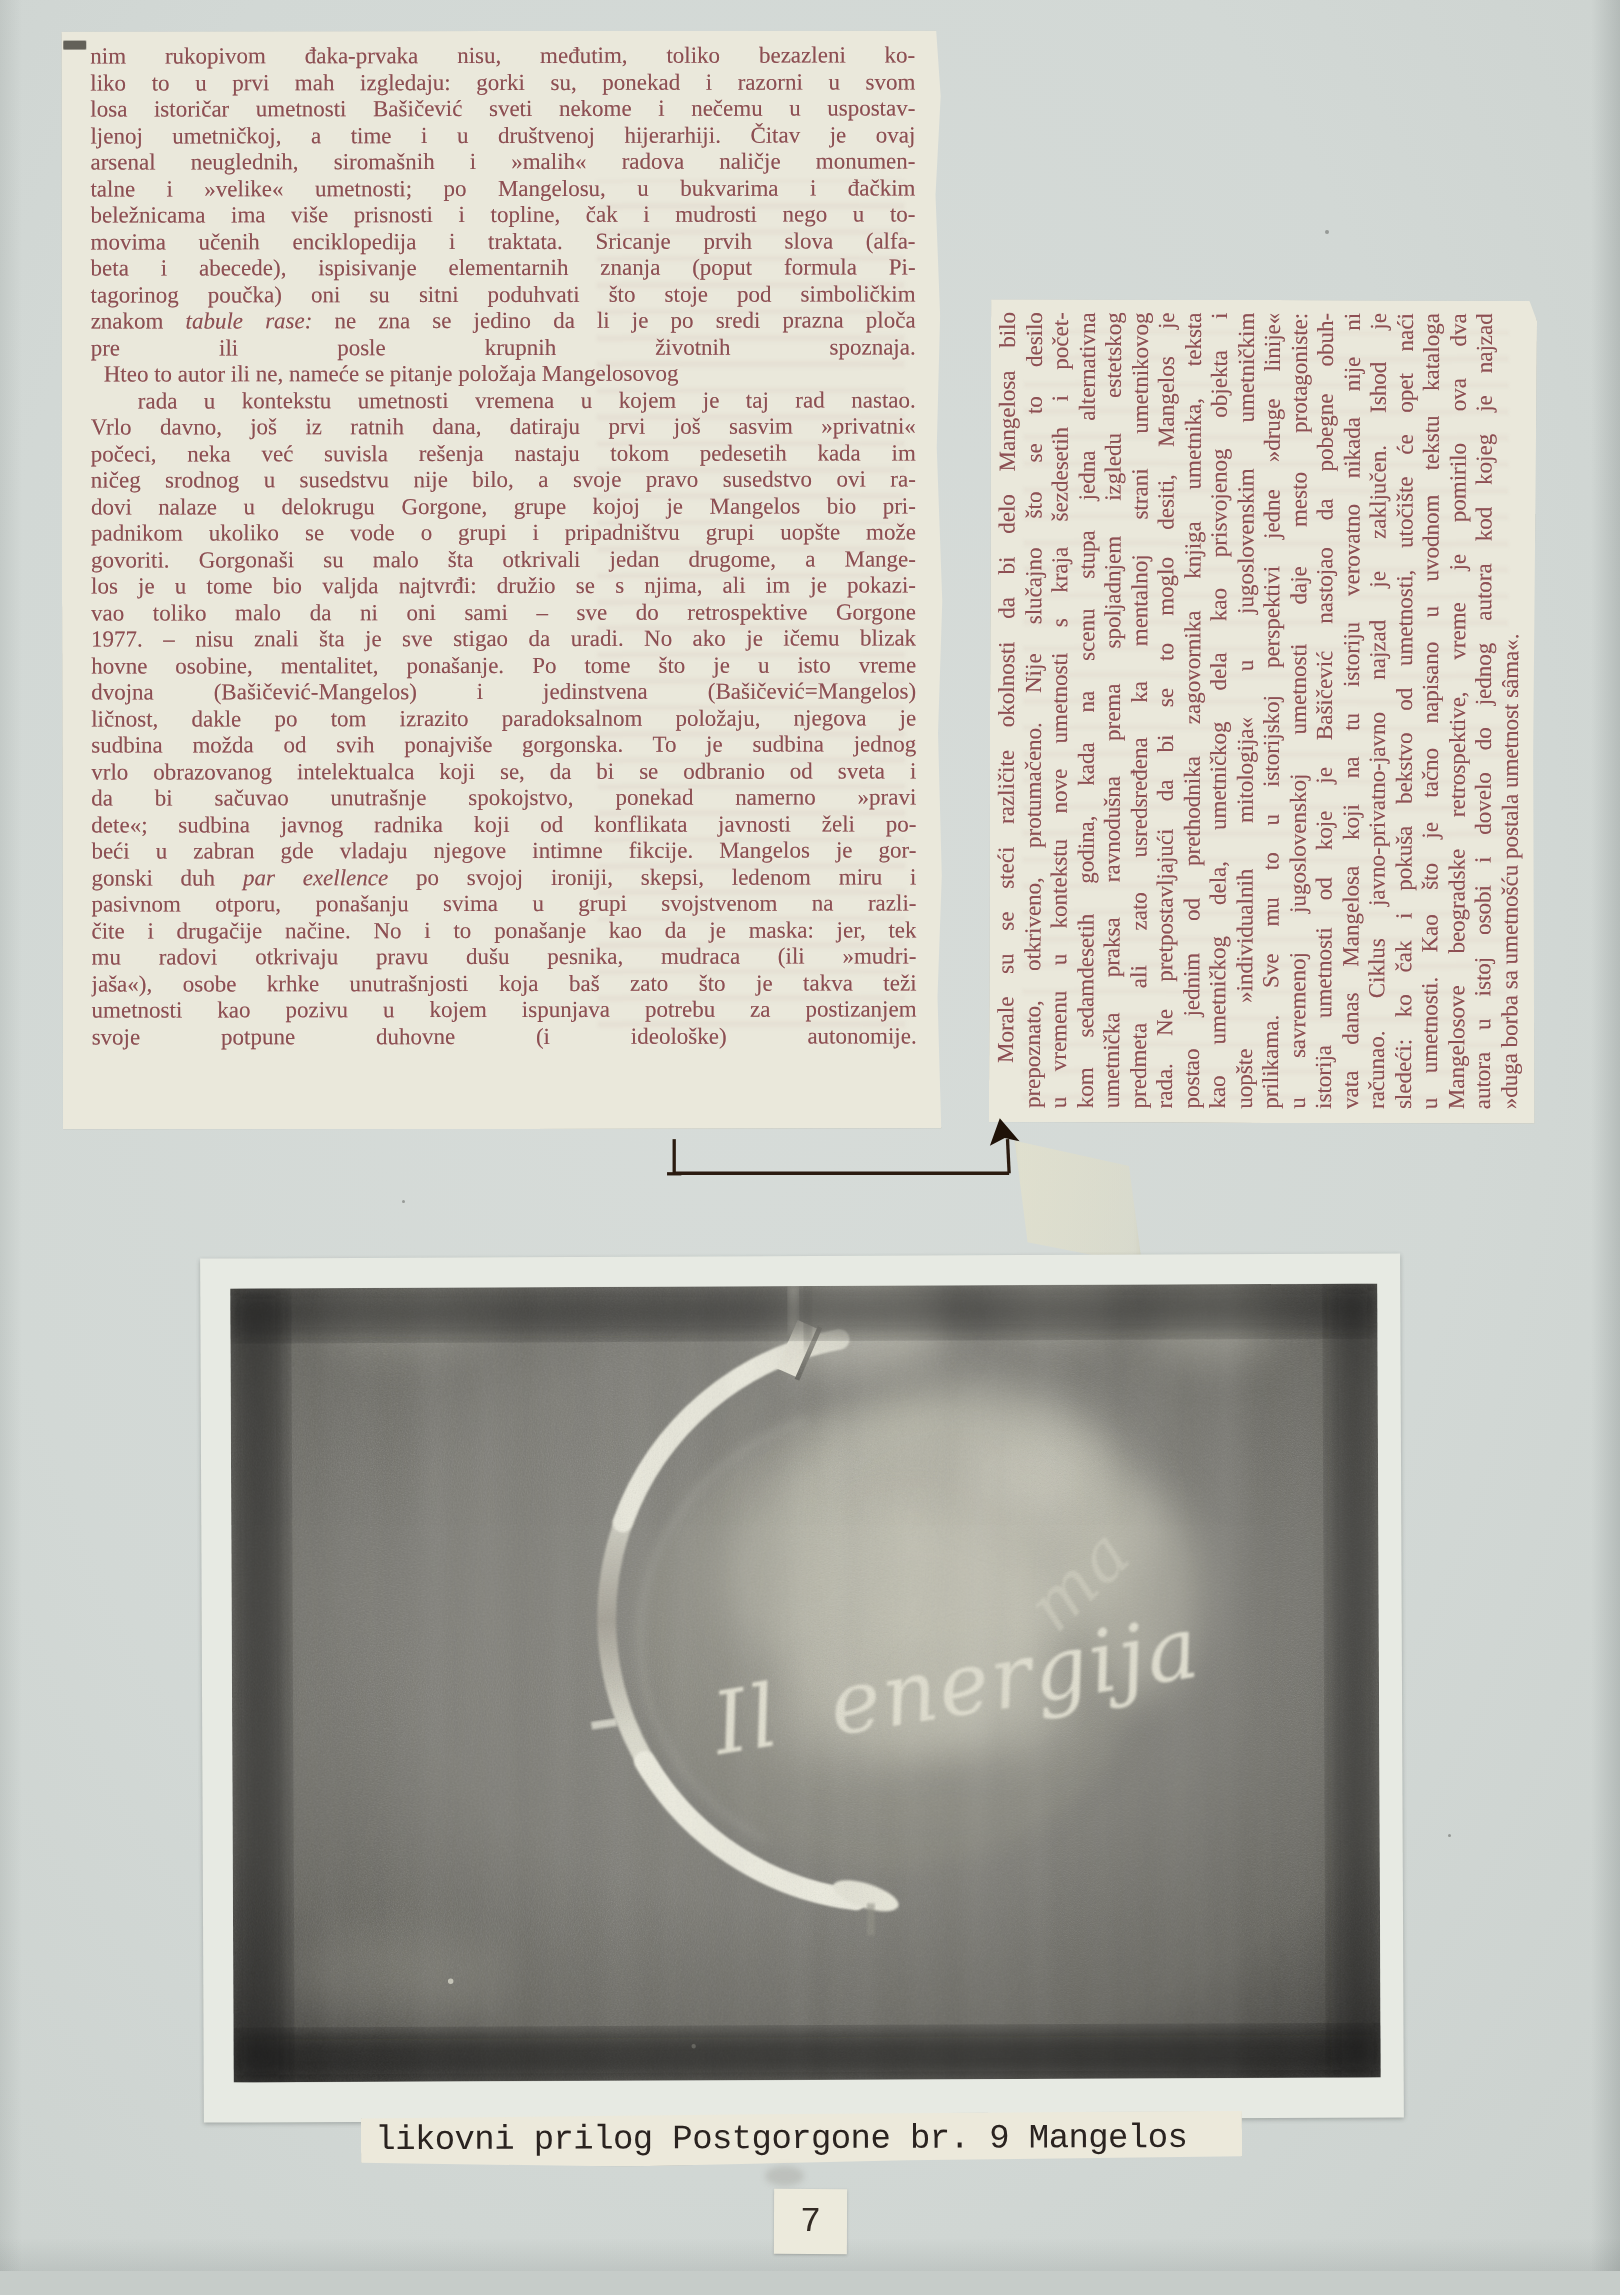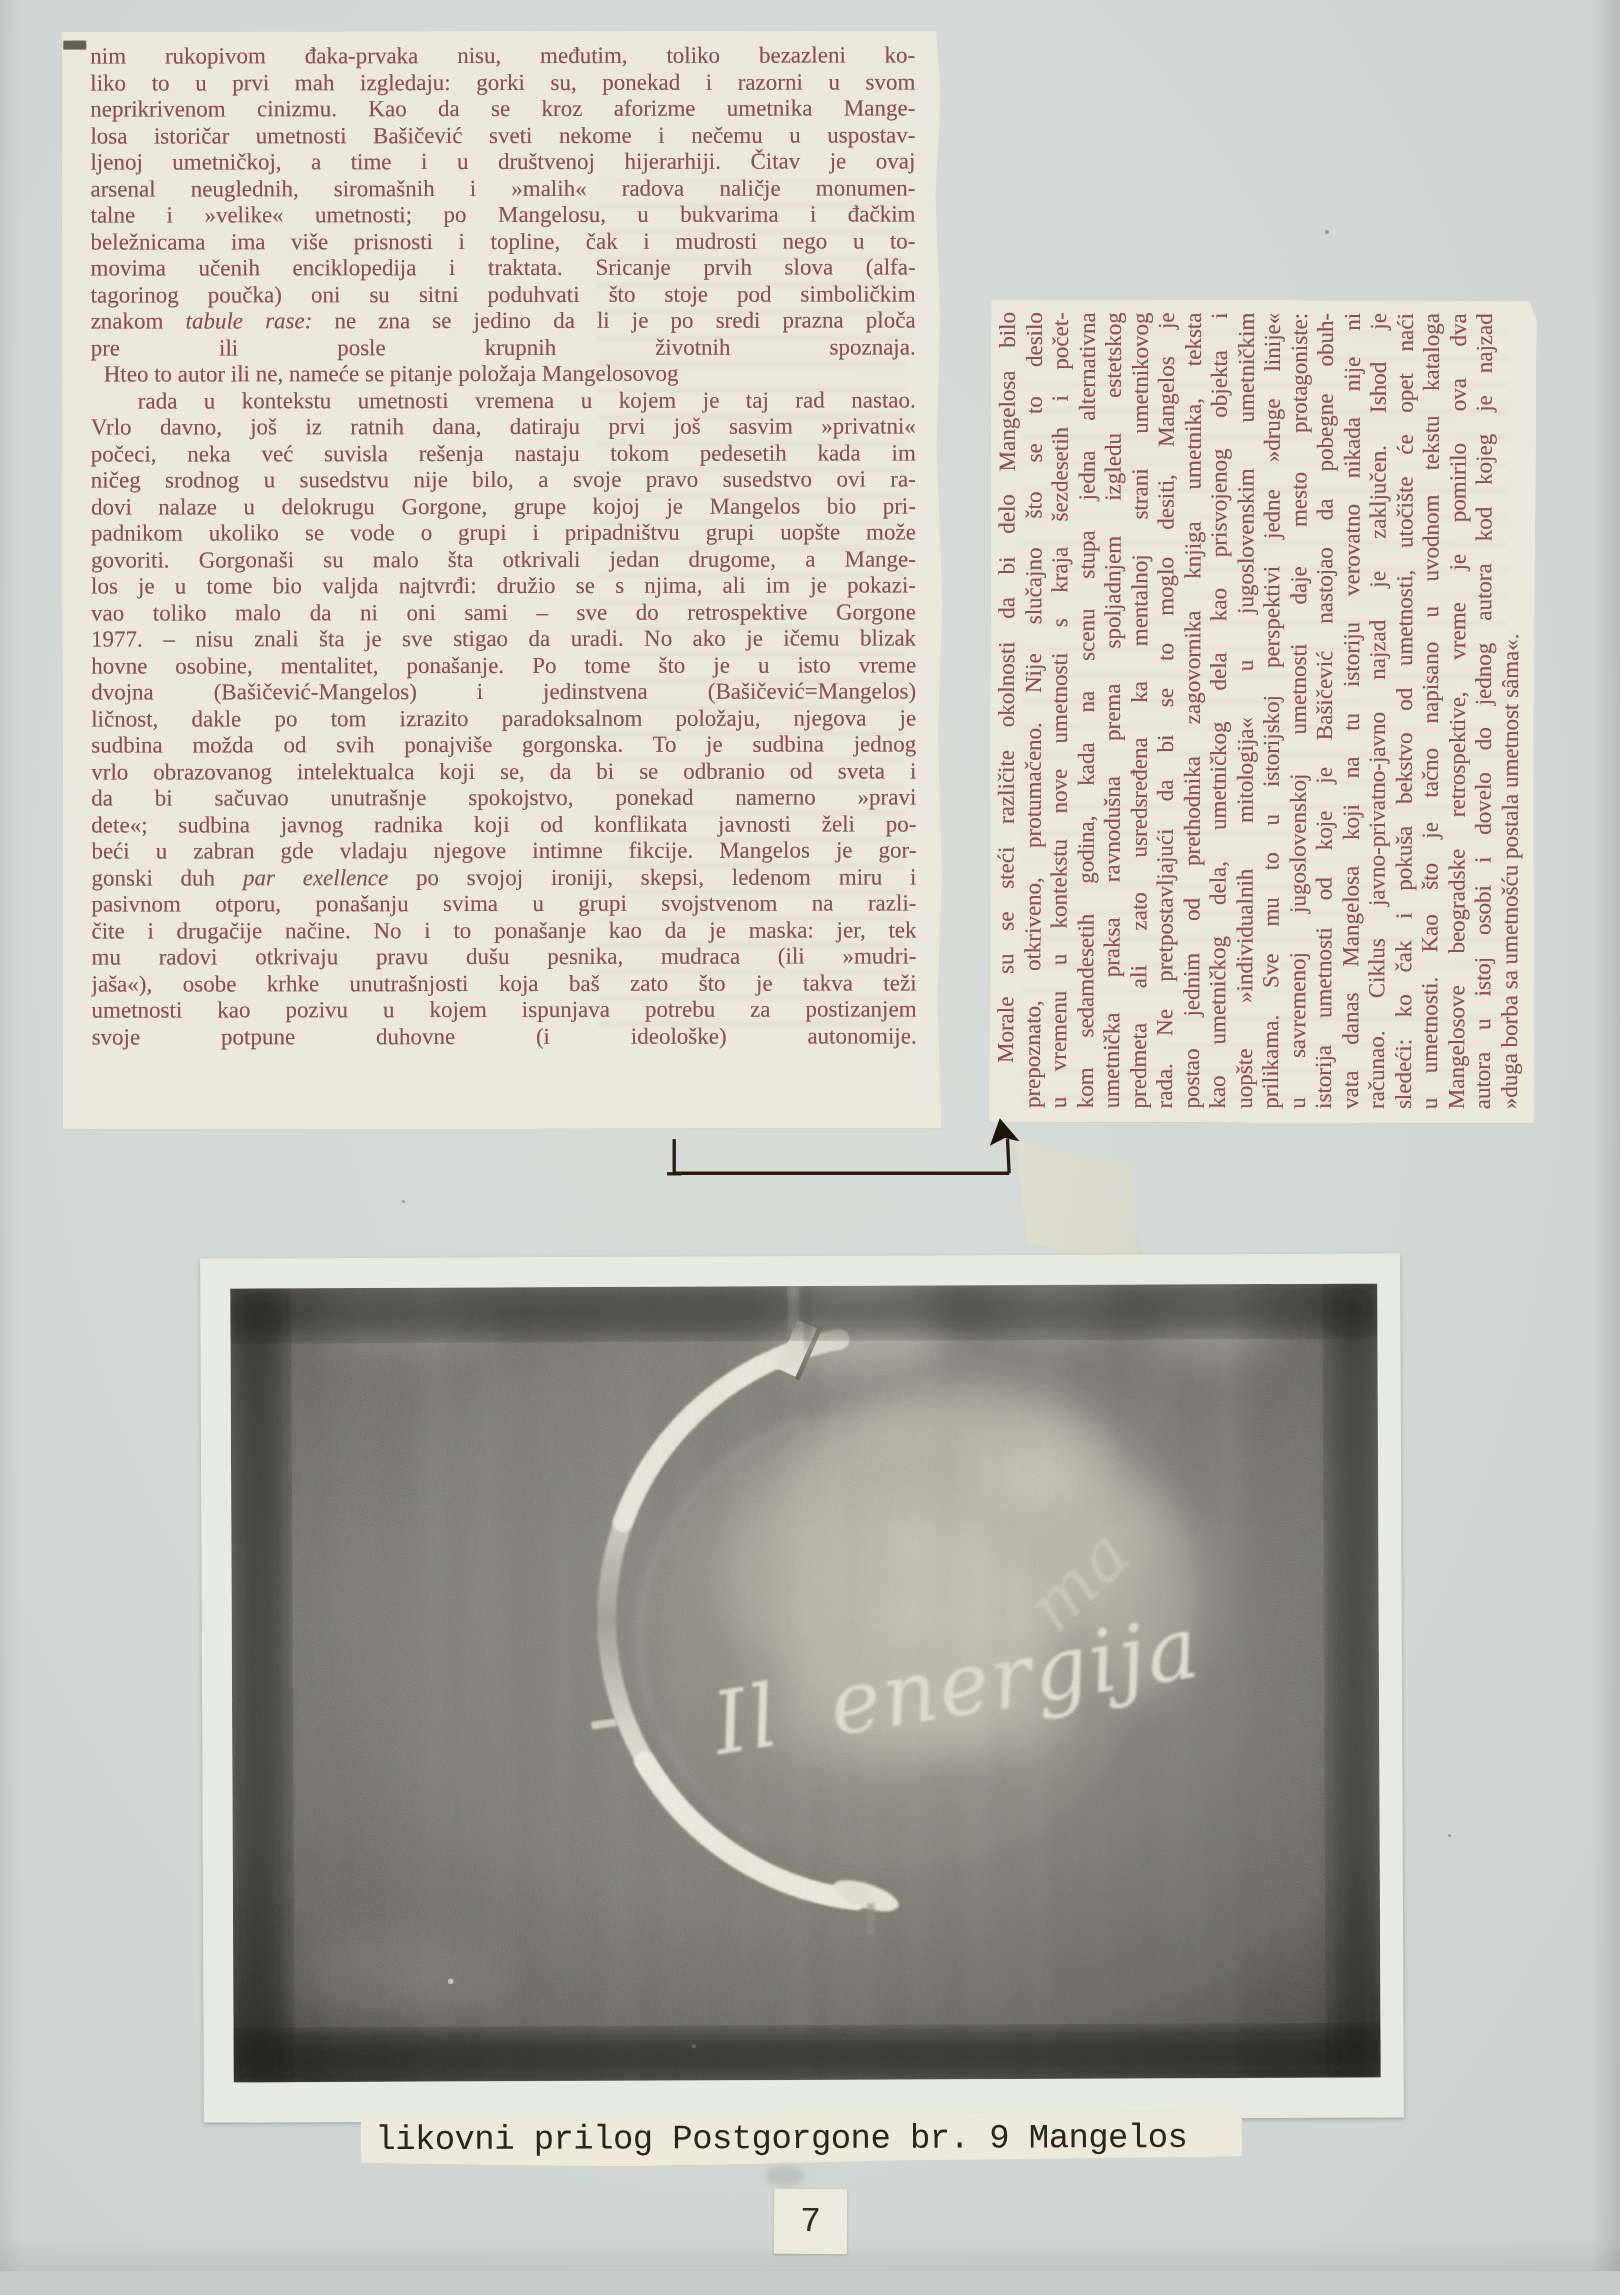--- a/index.html
+++ b/index.html
@@ -65,27 +65,27 @@
 <body>
 
 <div id="page">
 
   <div id="clip-left" class="paper">
     <div class="corner-mark"></div>
     <div class="bleed" id="bleed-left"></div>
     <div class="lines" id="left-lines">
         <div class="ln">nim rukopivom đaka-prvaka nisu, međutim, toliko bezazleni ko-</div>
         <div class="ln">liko to u prvi mah izgledaju: gorki su, ponekad i razorni u svom</div>
-        <div class="ln">neprikrivenom cinizmu. Kao da se kroz aforizme umetnika Mange-</div>
         <div class="ln">losa istoričar umetnosti Bašičević sveti nekome i nečemu u uspostav-</div>
         <div class="ln">ljenoj umetničkoj, a time i u društvenoj hijerarhiji. Čitav je ovaj</div>
         <div class="ln">arsenal neuglednih, siromašnih i »malih« radova naličje monumen-</div>
         <div class="ln">talne i »velike« umetnosti; po Mangelosu, u bukvarima i đačkim</div>
         <div class="ln">beležnicama ima više prisnosti i topline, čak i mudrosti nego u to-</div>
         <div class="ln">movima učenih enciklopedija i traktata. Sricanje prvih slova (alfa-</div>
+        <div class="ln">beta i abecede), ispisivanje elementarnih znanja (poput formula Pi-</div>
         <div class="ln">tagorinog poučka) oni su sitni poduhvati što stoje pod simboličkim</div>
         <div class="ln">znakom <i>tabule rase:</i> ne zna se jedino da li je po sredi prazna ploča</div>
         <div class="ln">pre ili posle krupnih životnih spoznaja.</div>
         <div class="ln">Hteo to autor ili ne, nameće se pitanje položaja Mangelosovog</div>
         <div class="ln">rada u kontekstu umetnosti vremena u kojem je taj rad nastao.</div>
         <div class="ln">Vrlo davno, još iz ratnih dana, datiraju prvi još sasvim »privatni«</div>
         <div class="ln">počeci, neka već suvisla rešenja nastaju tokom pedesetih kada im</div>
         <div class="ln">ničeg srodnog u susedstvu nije bilo, a svoje pravo susedstvo ovi ra-</div>
         <div class="ln">dovi nalaze u delokrugu Gorgone, grupe kojoj je Mangelos bio pri-</div>
         <div class="ln">padnikom ukoliko se vode o grupi i pripadništvu grupi uopšte može</div>

